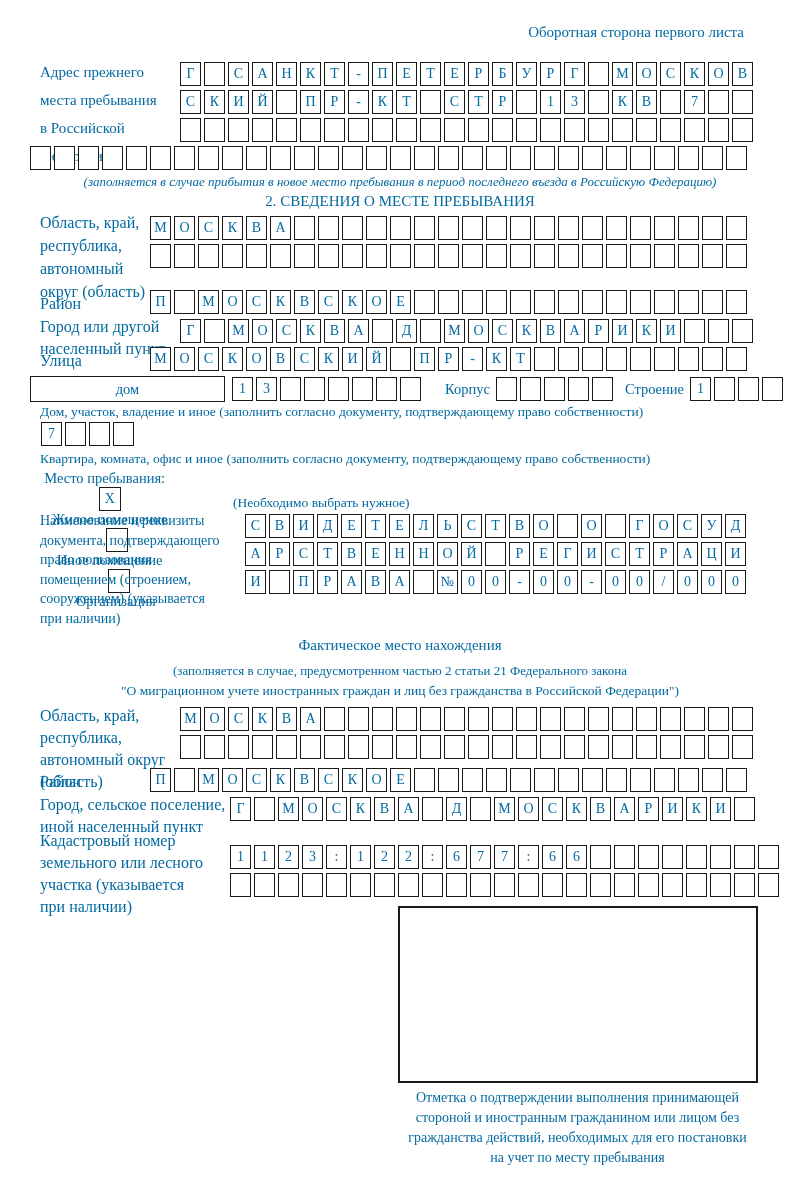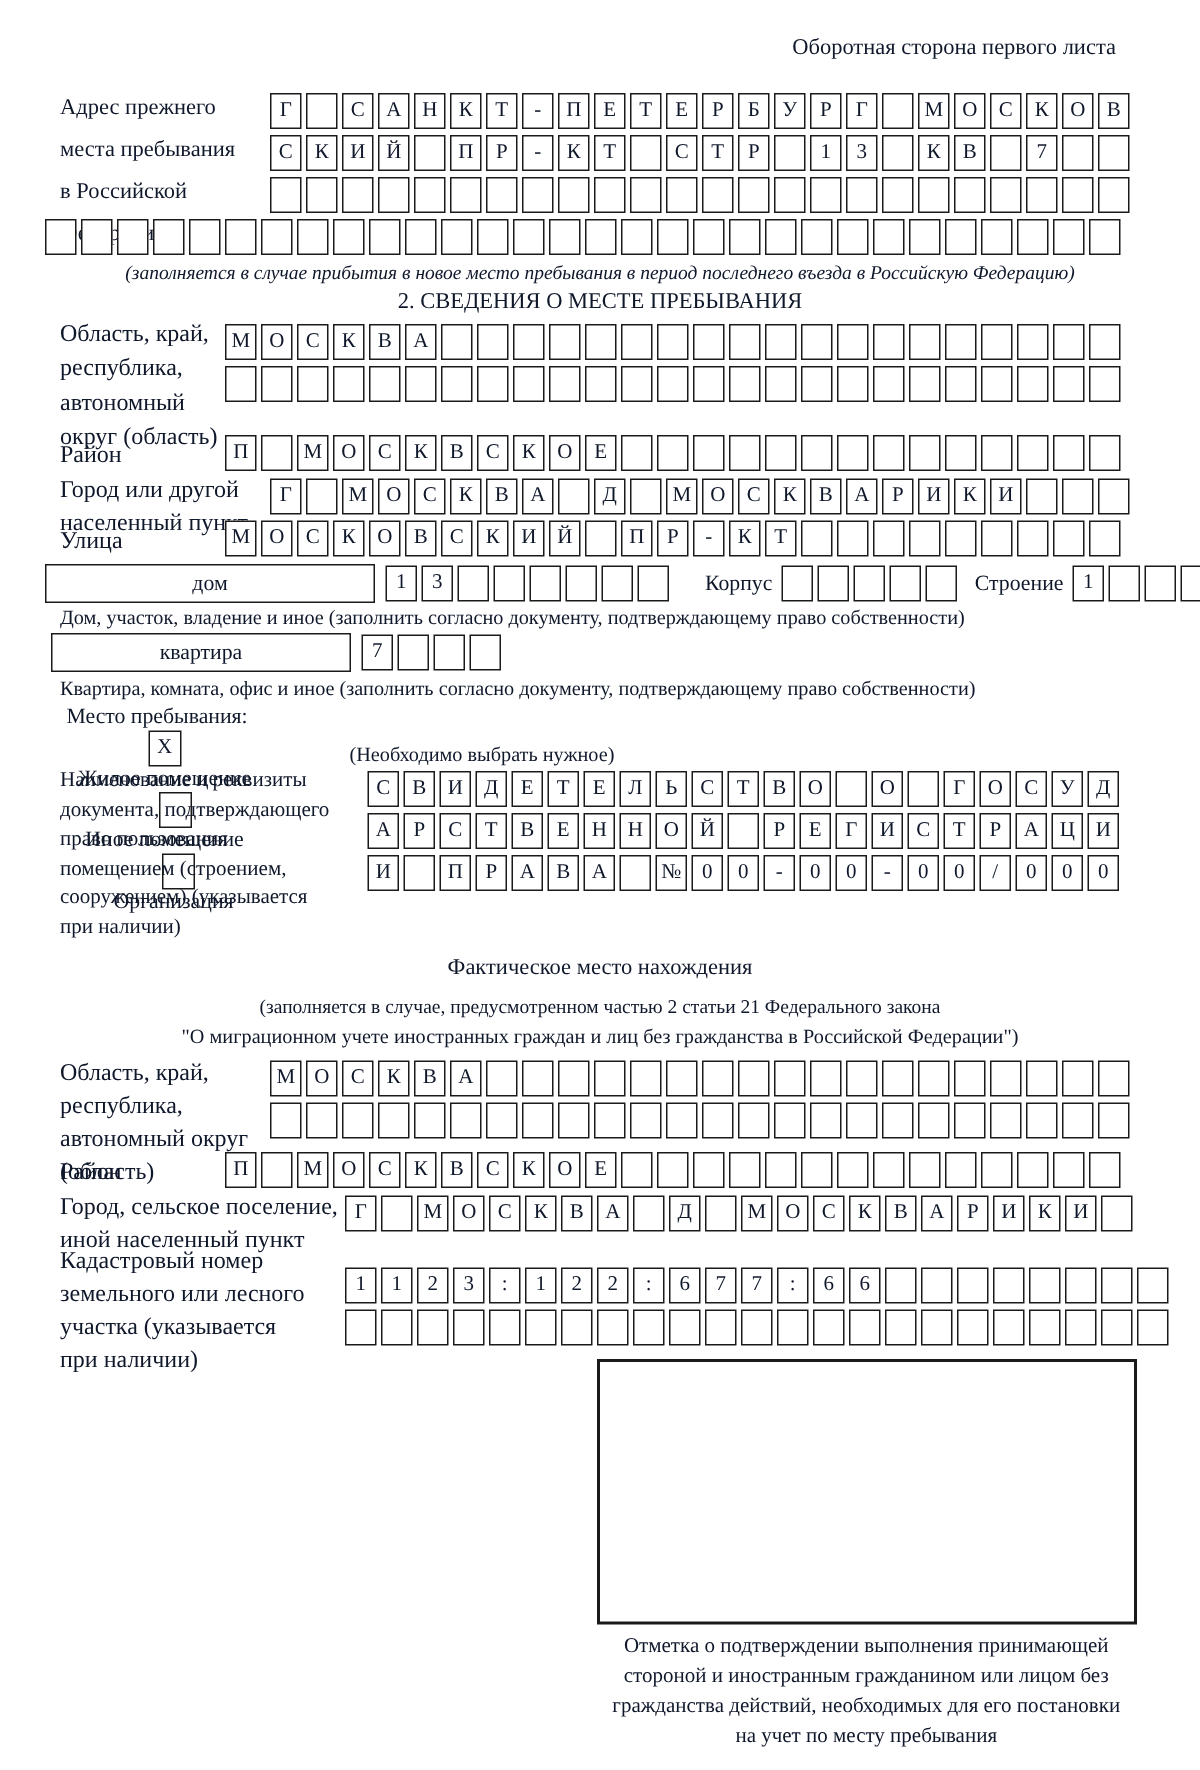--- a/index.html
+++ b/index.html
@@ -1,18 +1,18 @@
 <!DOCTYPE html>
 <html><head>
 <meta charset="utf-8">
 <style>
   html,body{margin:0;padding:0;background:#fff;}
   .page{
     position:relative;width:800px;height:1180px;background:#fff;
-    font-family:"Liberation Serif","DejaVu Serif",serif;color:#0f172a;overflow:hidden;
+    font-family:"Liberation Serif","DejaVu Serif",serif;color:#0369a1;overflow:hidden;
   }
   .abs{position:absolute;}
   .label{font-size:16px;white-space:pre-line;line-height:22px;}
   .b1label{font-size:15px;line-height:28px;}
   .cells{display:flex;gap:3px;}
   .cell{
     box-sizing:border-box;flex:0 0 21px;width:21px;height:24px;
     border:1.5px solid #1a1a1a;display:flex;align-items:center;justify-content:center;
     font-size:14px;line-height:1;background:#fff;
   }
@@ -297,21 +297,21 @@
       <span class="cell"></span>
       <span class="cell"></span>
       <span class="cell"></span>
       <span class="cell"></span>
       <span class="cell"></span>
       <span class="cell"></span>
       <span class="cell"></span>
     </div>
 
   <div class="abs inlinerow" style="top:376px;left:30px;">
-    <div class="wbox" style="width:220px;">дом</div>
+    <div class="wbox" style="width:195px;">дом</div>
     <div class="cells" style="margin-left:7px;">
         <span class="cell">1</span>
         <span class="cell">3</span>
         <span class="cell"></span>
         <span class="cell"></span>
         <span class="cell"></span>
         <span class="cell"></span>
         <span class="cell"></span>
         <span class="cell"></span>
       </div>
@@ -327,21 +327,20 @@
     <div class="cells" style="margin-left:6px;">
         <span class="cell">1</span>
         <span class="cell"></span>
         <span class="cell"></span>
         <span class="cell"></span>
       </div>
   </div>
   <div class="abs" style="top:404px;left:40px;font-size:13.5px;">Дом, участок, владение и иное (заполнить согласно документу, подтверждающему право собственности)</div>
 
   <div class="abs inlinerow" style="top:422px;left:34px;">
-    <div class="wbox" style="width:200px;">квартира</div>
     <div class="cells" style="margin-left:7px;">
         <span class="cell">7</span>
         <span class="cell"></span>
         <span class="cell"></span>
         <span class="cell"></span>
       </div>
   </div>
   <div class="abs" style="top:451px;left:40px;font-size:13.5px;">Квартира, комната, офис и иное (заполнить согласно документу, подтверждающему право собственности)</div>
 
   <div class="abs inlinerow" style="top:470px;left:42px;flex-direction:column;">

